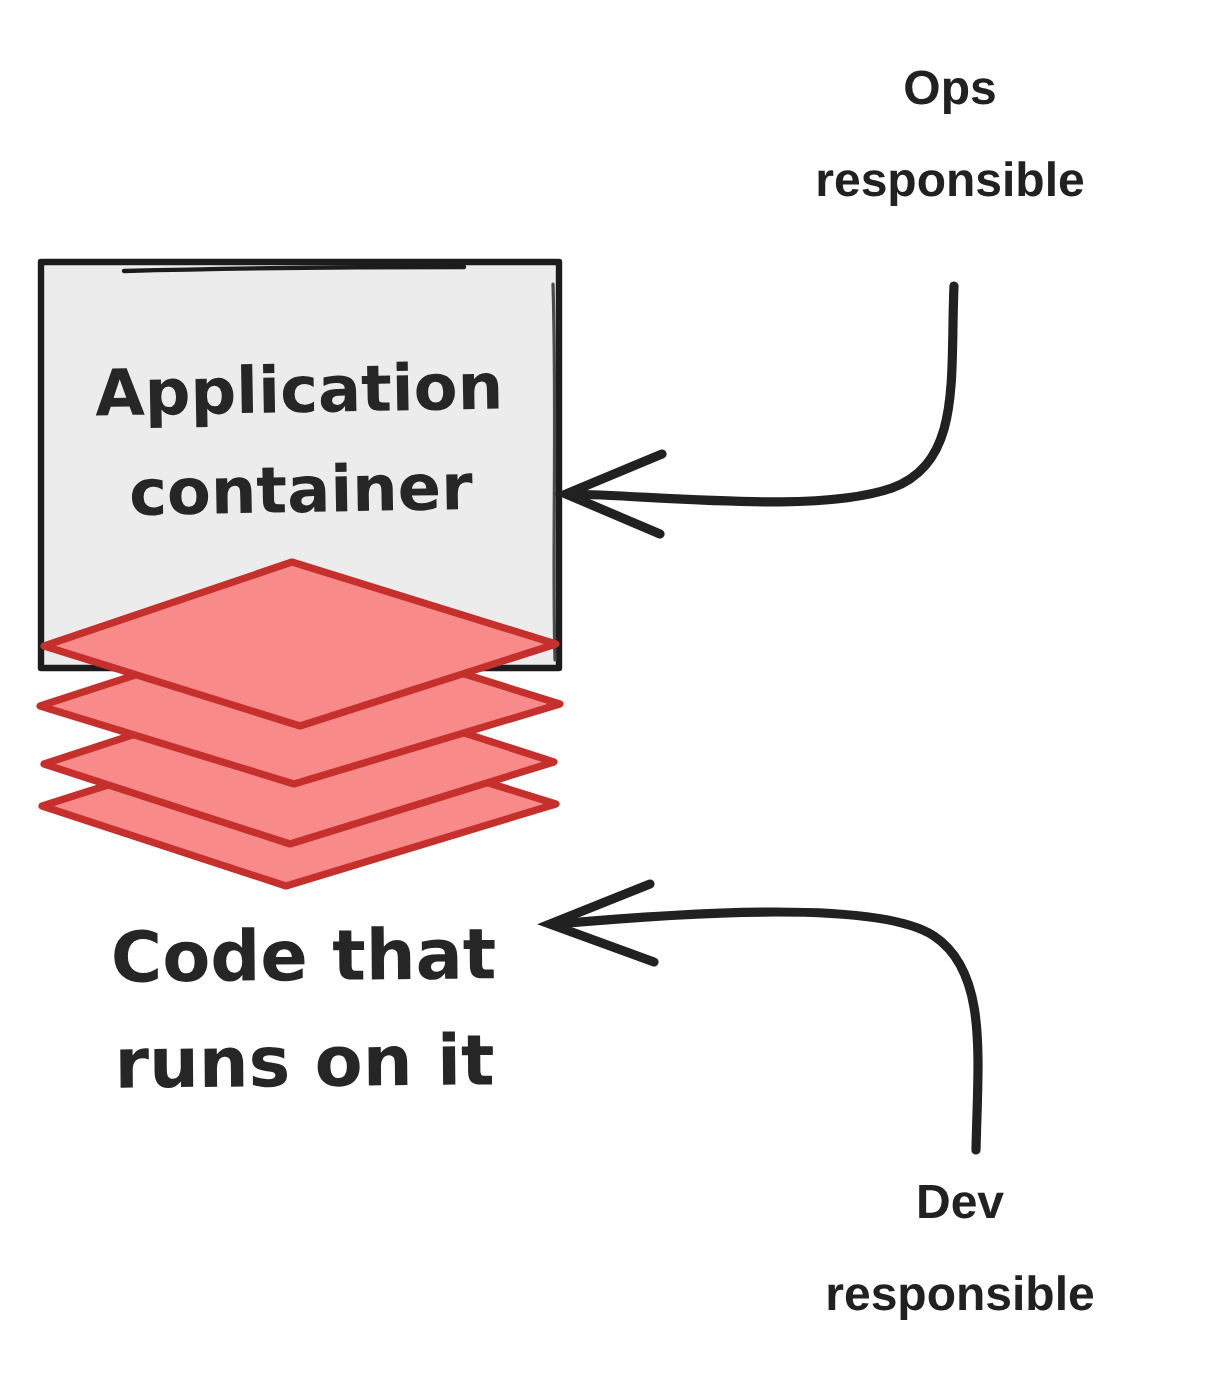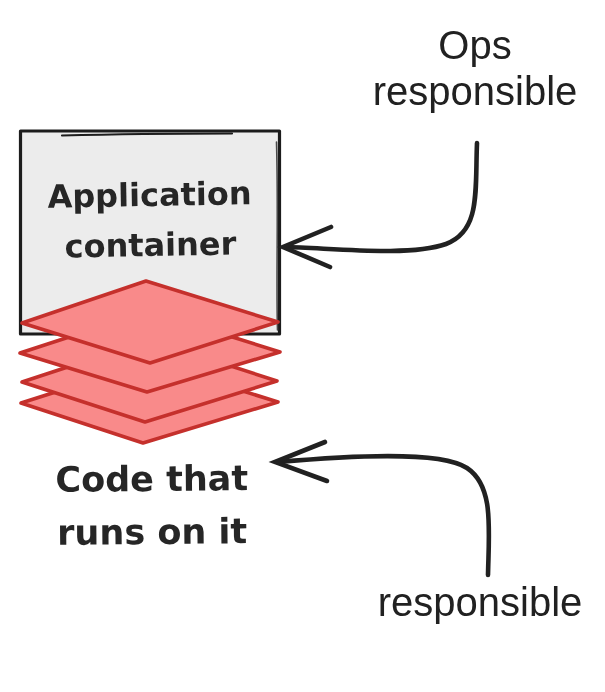--- a/index.html
+++ b/index.html
@@ -19,22 +19,22 @@
     font-family:"Liberation Sans",sans-serif;
   }
   .canvas svg{position:absolute;left:0;top:0;}
   .label{
     position:absolute;
     text-align:center;
     color:var(--ink);
   }
   .label-round{
     font-family:"Liberation Sans",sans-serif;
-    font-weight:400;
-    font-size:40px;
+    font-weight:700;
+    font-size:24px;
     line-height:46px;
     letter-spacing:0px;
   }
   .label-hand{
     font-family:"DejaVu Sans",sans-serif;
     font-weight:700;
     color:#262626;
   }
   .app-label{
     left:25px;top:170px;width:250px;
@@ -90,16 +90,17 @@
     <div>Code that</div>
     <div>runs on it</div>
   </div>
 
   <div class="label label-round ops-label">
     <div>Ops</div>
     <div>responsible</div>
   </div>
 
   <div class="label label-round dev-label">
+    <div>Dev</div>
     <div>responsible</div>
   </div>
 
 </div>
 
 </body></html>

